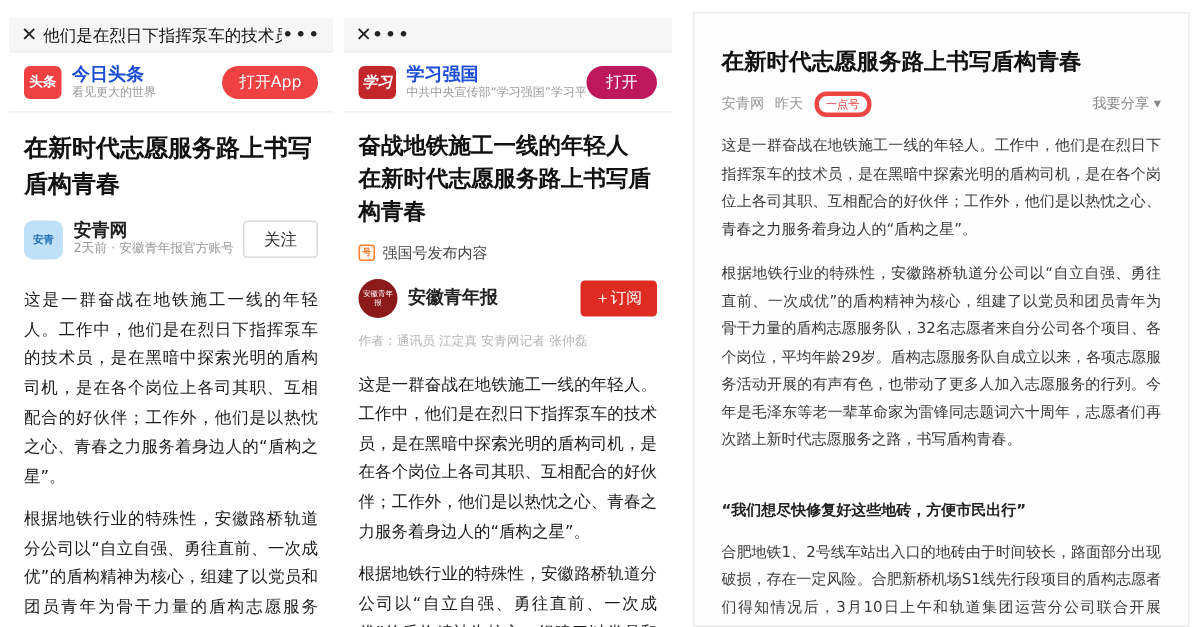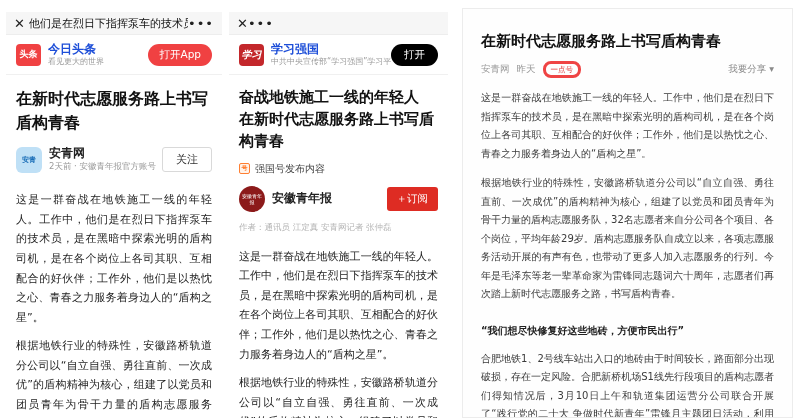--- a/index.html
+++ b/index.html
@@ -19,21 +19,21 @@
 
   .appbar { display:flex; align-items:center; padding:7px 10px 7px 10px; border-bottom:1px solid #f0f0f0; }
   .applogo { width:25px; height:22px; border-radius:4px; display:flex; align-items:center; justify-content:center; color:#fff; font-weight:bold; font-size:9px; flex:0 0 auto; }
   .applogo.tt { background:#f04142; }
   .applogo.xx { background:#c3272b; font-style:italic; font-size:10px; }
   .appinfo { flex:1; margin-left:7px; overflow:hidden; }
   .appname { font-size:12px; font-weight:bold; color:#1d4ed8; line-height:1.25; }
   .appsub { font-size:8px; color:#9a9a9a; line-height:1.3; white-space:nowrap; overflow:hidden; }
   .pill { border:none; color:#fff; font-size:10.5px; border-radius:13px; padding:4px 11px; cursor:pointer; flex:0 0 auto; font-family:inherit; }
   .pill.tt { background:#f04142; }
-  .pill.xx { background:#000000; padding:4px 13px; }
+  .pill.xx { background:#be185d; padding:4px 13px; }
 
   .article-title { font-size:16px; font-weight:bold; color:#111; line-height:1.45; padding:12px 10px 4px 10px; }
   #p2 .article-title { font-size:15px; }
 
   .qg-row { display:flex; align-items:center; gap:5px; padding:5px 10px 2px 10px; }
   .qg-icon { width:11px; height:11px; border:1.4px solid #ff7f32; border-radius:2px; background:#fff3ea; display:inline-flex; align-items:center; justify-content:center; color:#ff7f32; font-size:6px; font-weight:bold; }
   .qg-label { font-size:10px; color:#444; }
 
   .authrow { display:flex; align-items:center; padding:8px 10px; }
   .avatar { width:26px; height:26px; border-radius:50%; flex:0 0 auto; display:flex; align-items:center; justify-content:center; color:#fff; text-align:center; }
@@ -49,21 +49,21 @@
 
   .phone p.body { font-size:11px; color:#1d1d1d; line-height:1.78; padding:0 10px; margin-top:9px; text-align:justify; }
 
   
   #p3 { position:absolute; left:462px; top:8px; width:331px; height:410px; background:#fefefe; border:1px solid #ececec; overflow:hidden; padding:22px 18px 0 18px; }
   .web-title { font-size:15px; font-weight:bold; color:#111; line-height:1.4; }
   .web-meta { display:flex; align-items:center; gap:7px; margin-top:9px; font-size:9.5px; color:#999; }
   .pub-badge { border:3px solid #ef4444; color:#e03a3a; font-size:7.5px; border-radius:8px; padding:0 5px; line-height:1.5; }
   .share { margin-left:auto; color:#8a8a8a; font-size:9.5px; cursor:pointer; }
   .web-body p { font-size:10px; color:#3a3a3a; line-height:1.85; margin-top:11px; text-align:justify; }
-  .web-body h3 { font-size:10px; color:#222; font-weight:bold; margin-top:19px; line-height:1.6; }
+  .web-body h3 { font-size:10px; color:#222; font-weight:bold; margin-top:29px; line-height:1.6; }
 </style>
 </head>
 <body>
 
 <div class="stage">
 
   <section class="phone" id="p1">
     <div class="navbar">
       <span class="nav-close">✕</span>
       <span class="nav-title">他们是在烈日下指挥泵车的技术员</span>

